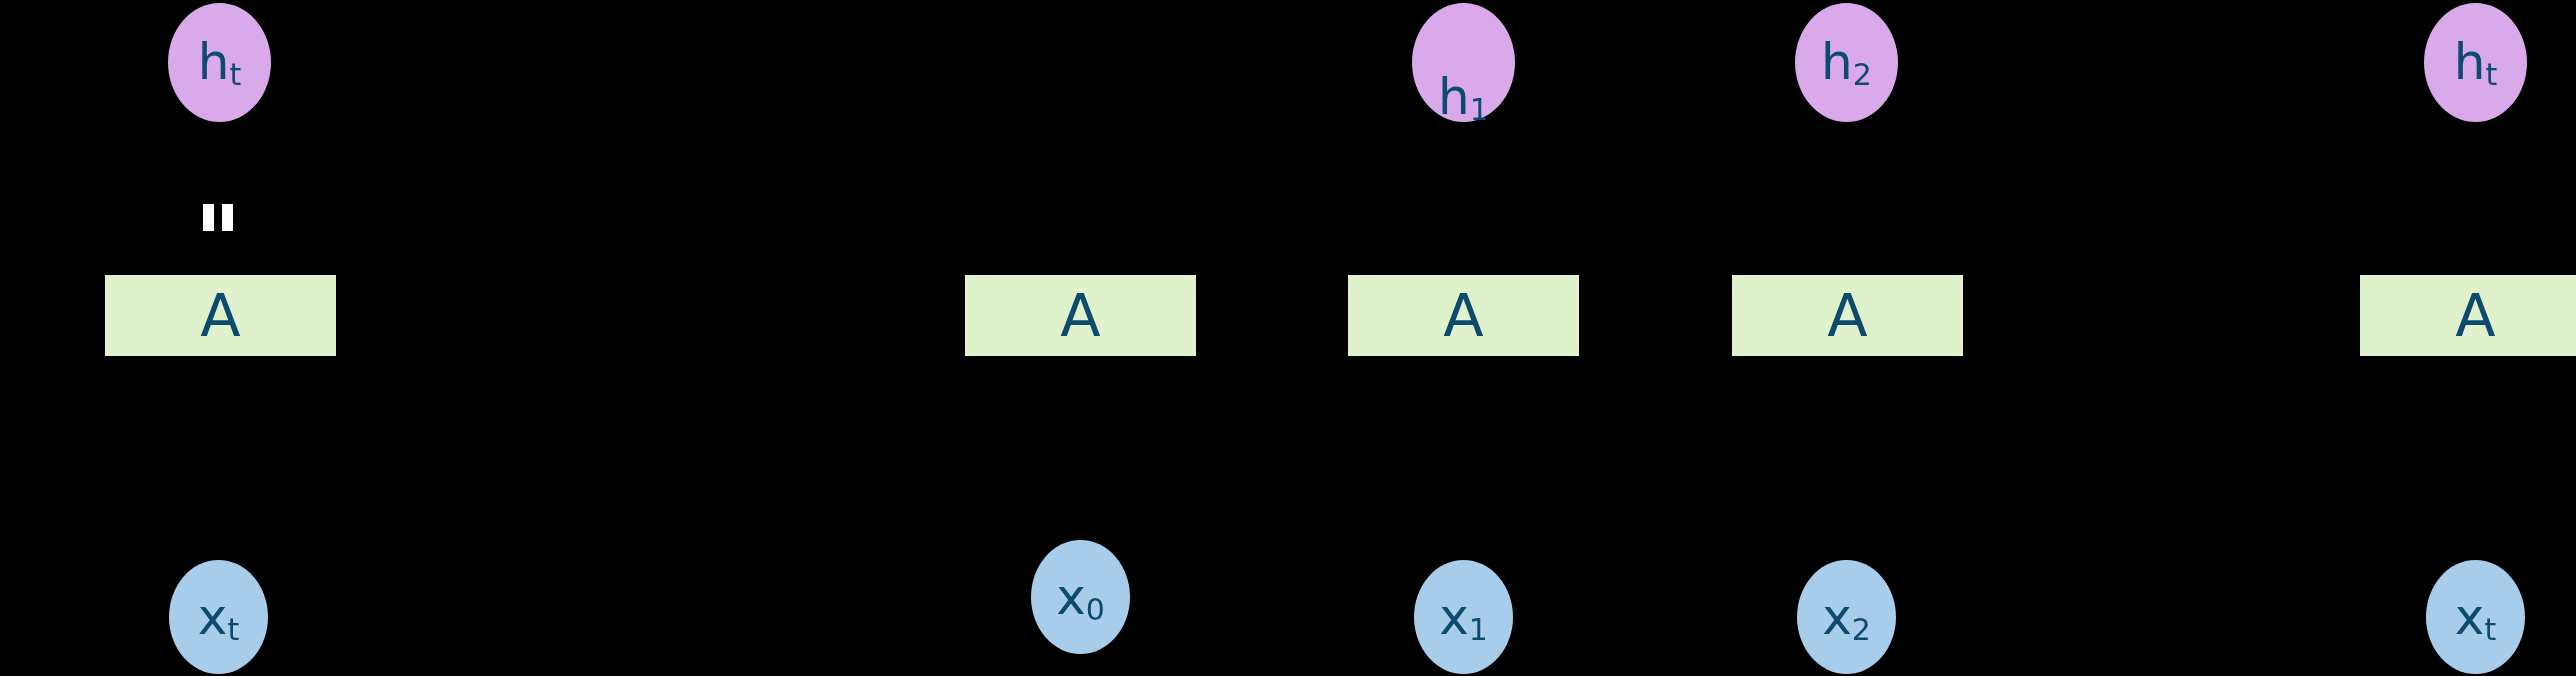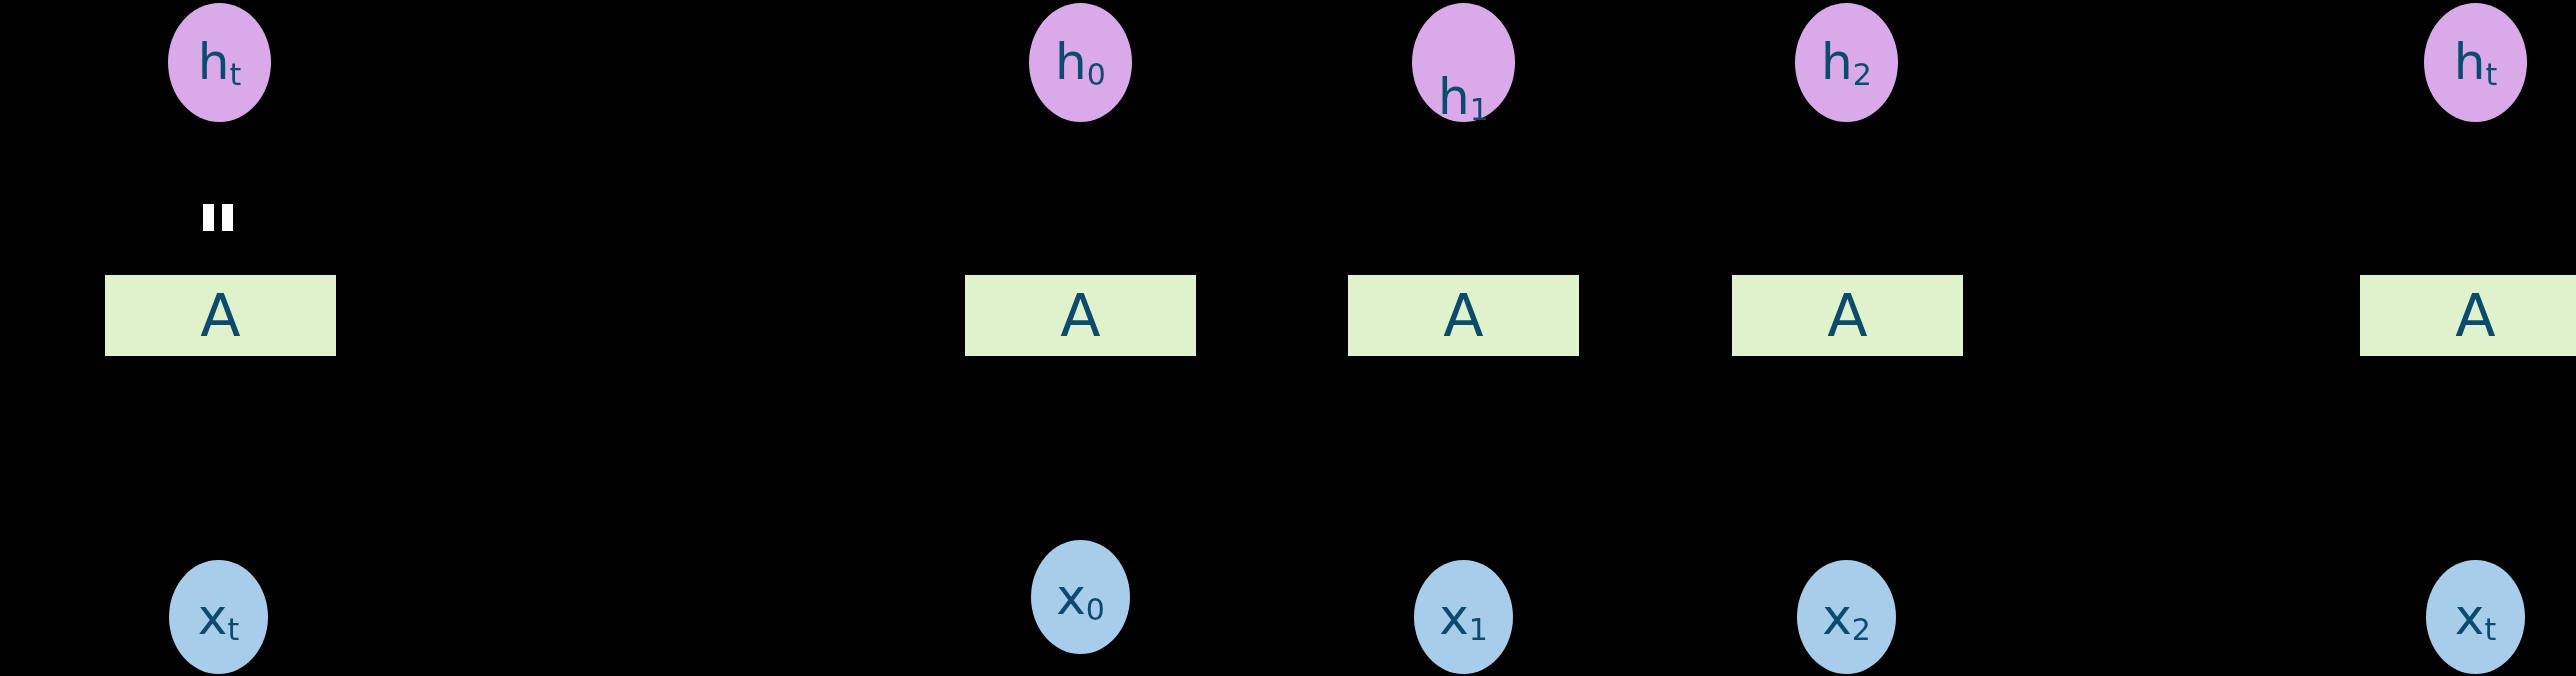--- a/index.html
+++ b/index.html
@@ -111,25 +111,20 @@
   <div class="node-x" style="left:169px; top:560px; width:99px; height:114px; background:#A8CDEA;">
     <span class="node-label">
       <span>x</span><span class="sub">t</span>
     </span>
   </div>
 
   <div class="edge edge-v" style="left:1079px; top:95px; width:3.8px; height:181px;"></div>
   <div class="edge edge-v" style="left:1079px; top:533px; width:3.8px; height:76px;"></div>
   <div class="edge edge-h" style="left:1197px; top:403px; width:265px; height:3.8px;"></div>
 
-  <div class="node-h" style="left:1029px; top:2.9px; width:103px; height:119px; background:#D9A9EA;">
-    <span class="node-label">
-      <span>h</span><span class="sub">0</span>
-    </span>
-  </div>
 
   <div class="node-a" style="left:965px; top:275px; width:231px; height:81px; background:#DFF2CC;">
     <span class="node-label">A</span>
   </div>
 
   <div class="node-x" style="left:1031px; top:540px; width:99px; height:114px; background:#A8CDEA;">
     <span class="node-label">
       <span>x</span><span class="sub">0</span>
     </span>
   </div>

